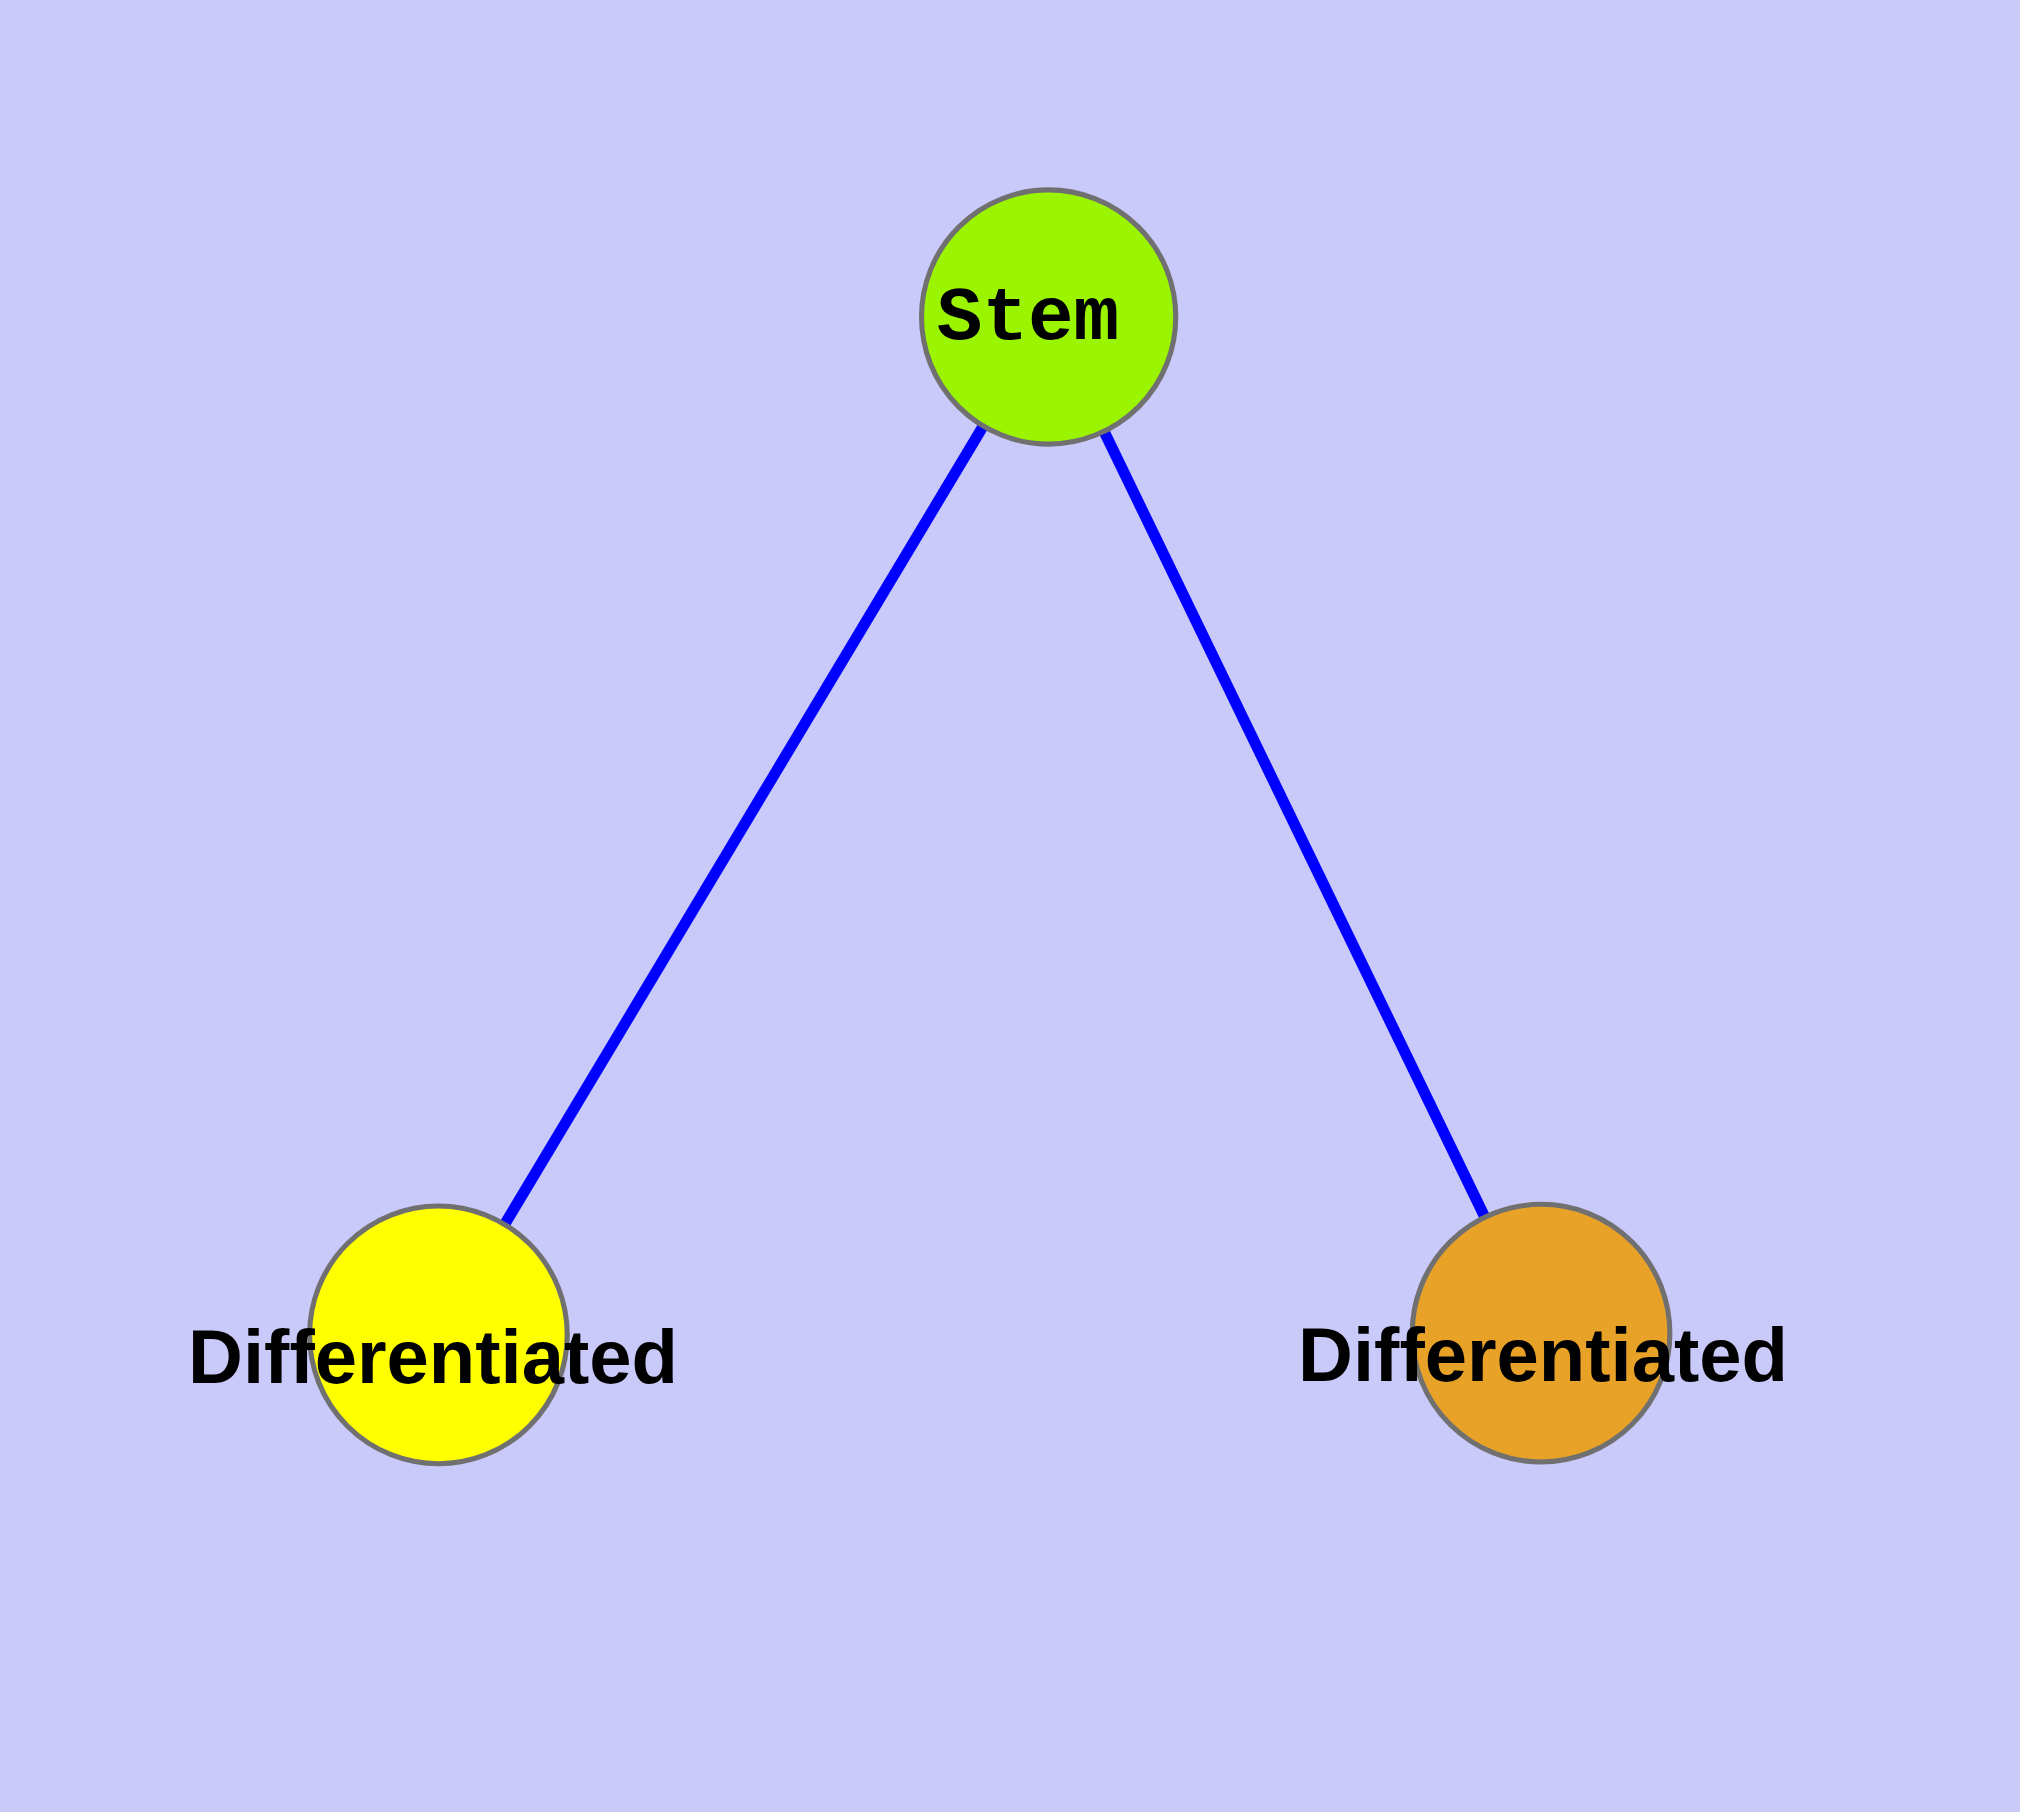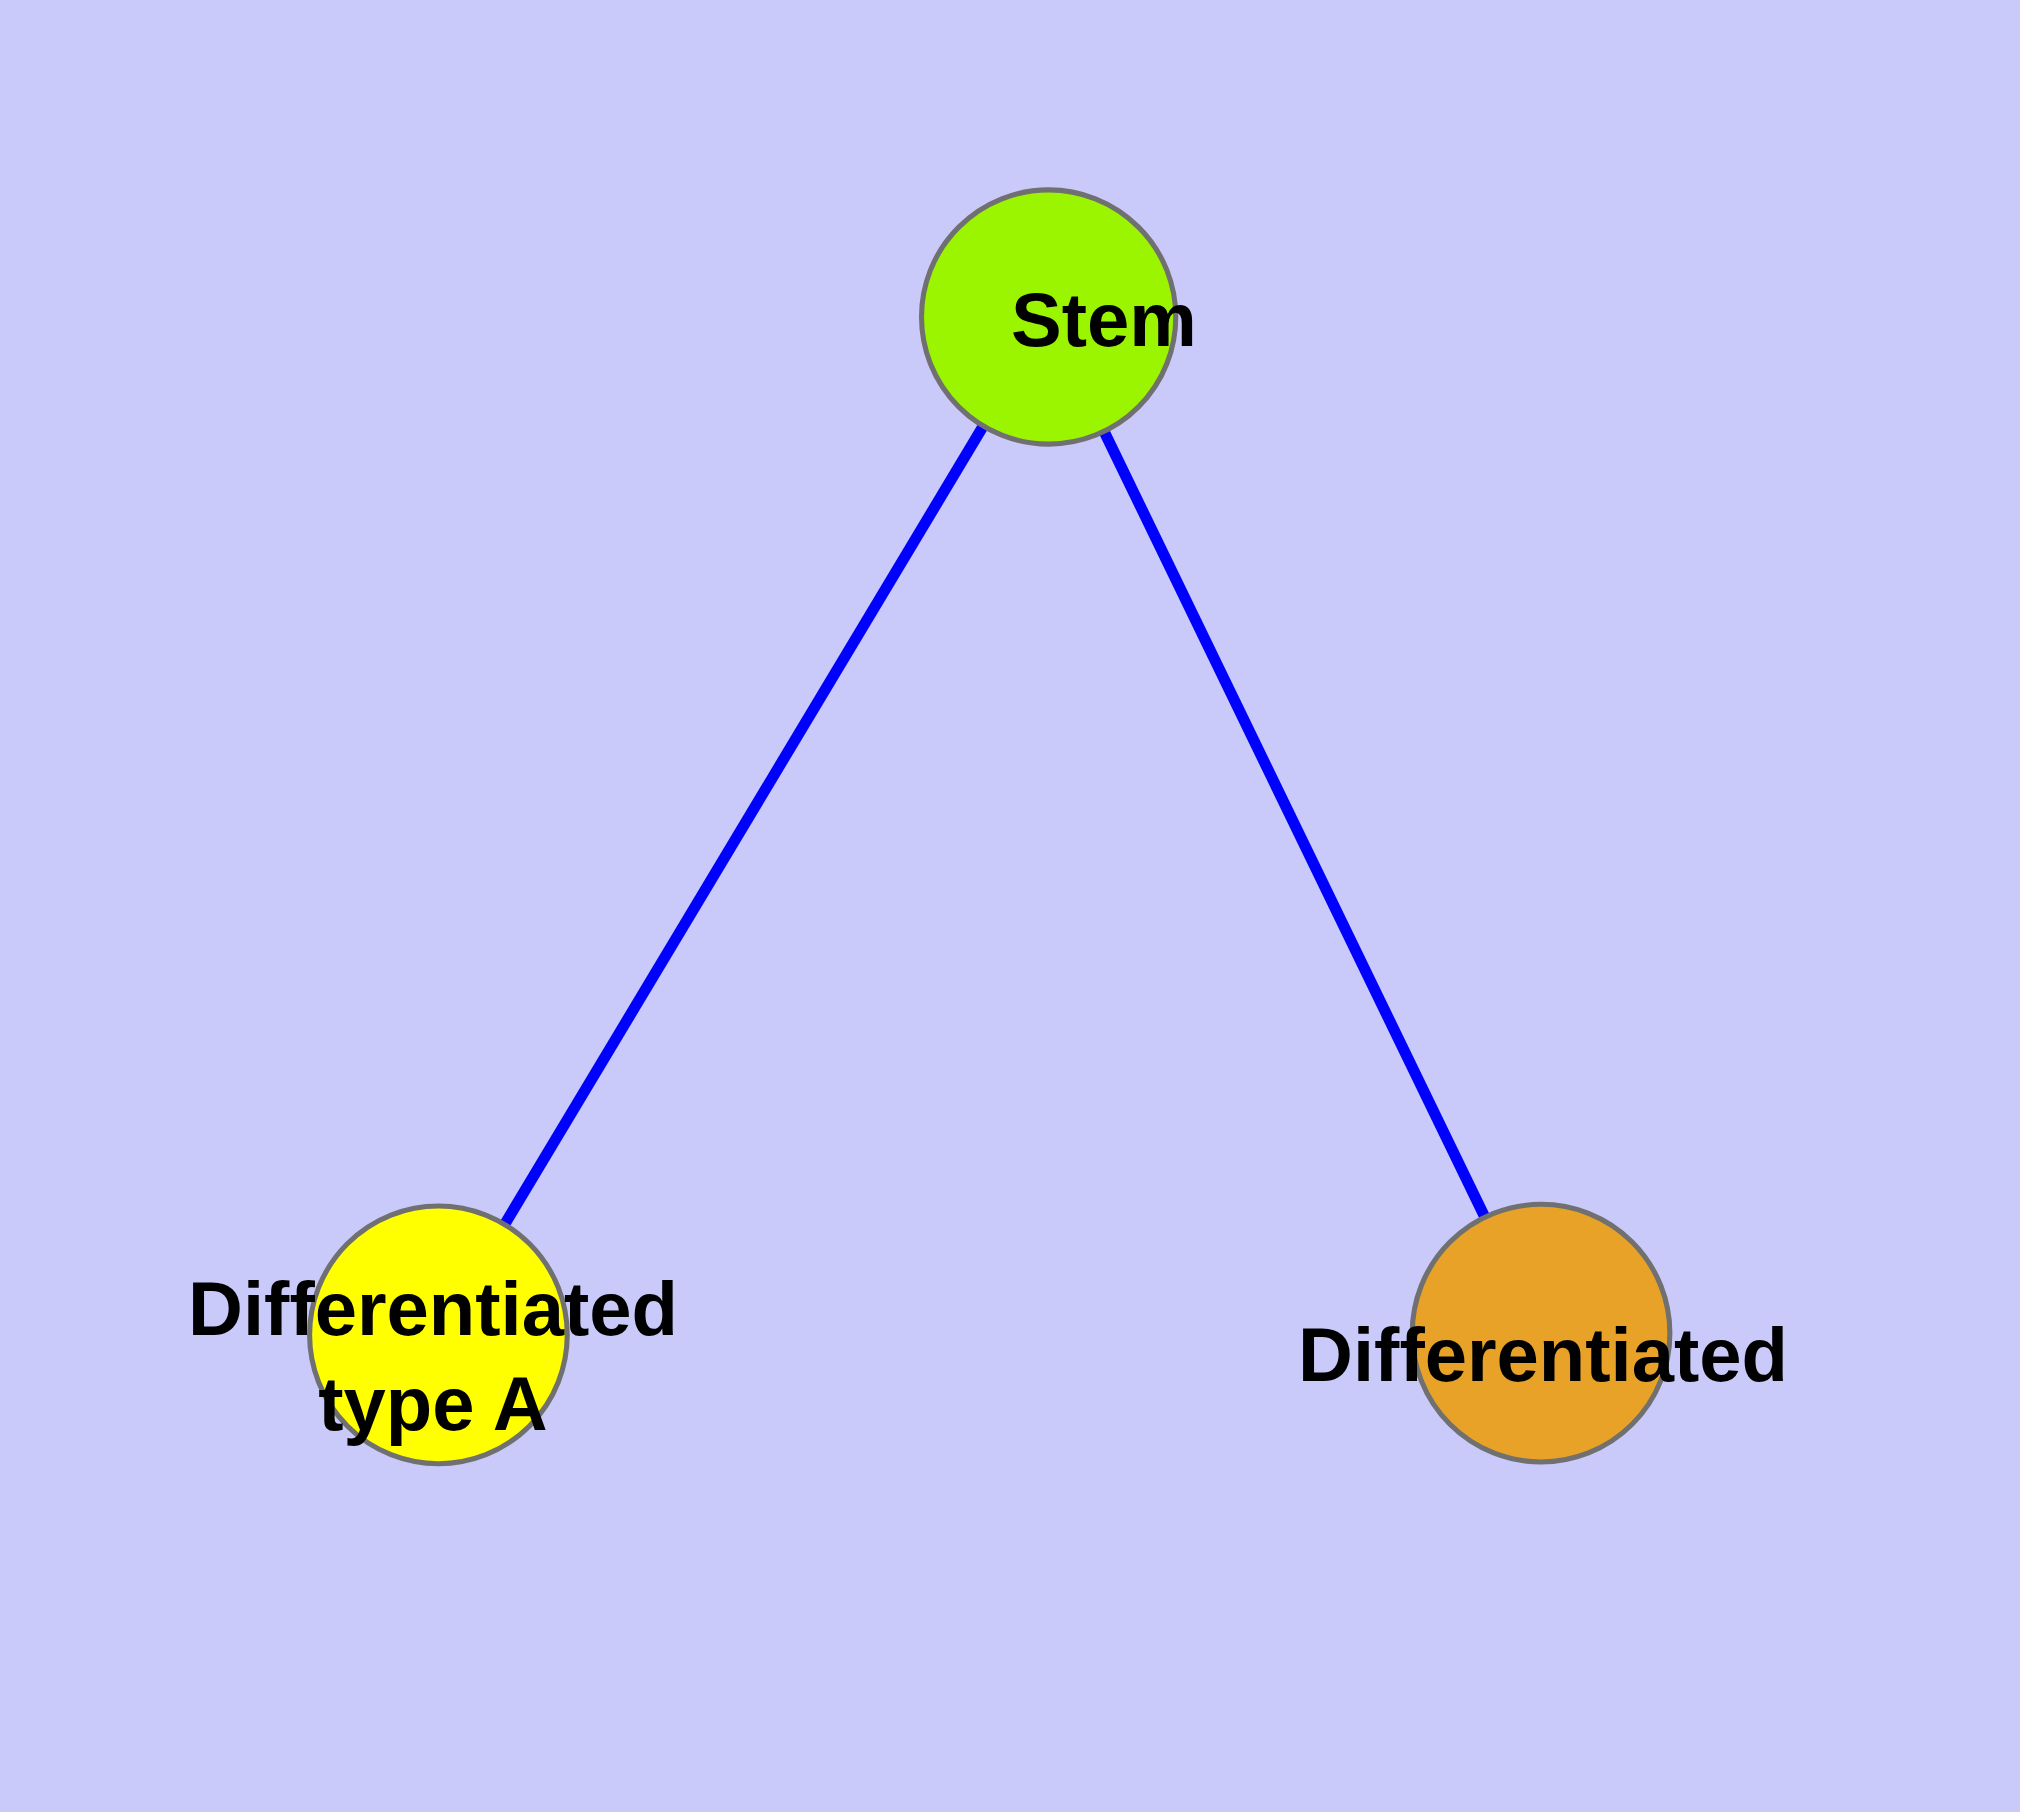--- a/index.html
+++ b/index.html
@@ -47,27 +47,26 @@
   <svg class="graph-svg" viewBox="0 0 2384 2138" xmlns="http://www.w3.org/2000/svg">
 
     <line x1="1237" y1="374" x2="517" y2="1575" stroke="#0000FF" stroke-width="13"></line>
     <line x1="1237" y1="374" x2="1818" y2="1573" stroke="#0000FF" stroke-width="13"></line>
 
     <circle cx="1237" cy="374" r="150" fill="#9BF500" stroke="#707070" stroke-width="6"></circle>
     <circle cx="517" cy="1575" r="152" fill="#FFFF00" stroke="#707070" stroke-width="6"></circle>
     <circle cx="1818" cy="1573" r="152" fill="#E8A228" stroke="#707070" stroke-width="6"></circle>
   </svg>
 
-  <div class="node-label" style="left:1104px; top:319px;">
+  <div class="node-label" style="left:1028px; top:319px;font-family:Liberation Mono, monospace;">
     <span class="line">Stem</span>
   </div>
 
   <div class="node-label" style="left:433px; top:1356px;">
     <span class="line">Differentiated</span>
-    <span class="line">type A</span>
   </div>
 
   <div class="node-label" style="left:1543px; top:1354px;">
     <span class="line">Differentiated</span>
   </div>
 
 </div>
 
 
 </body></html>

